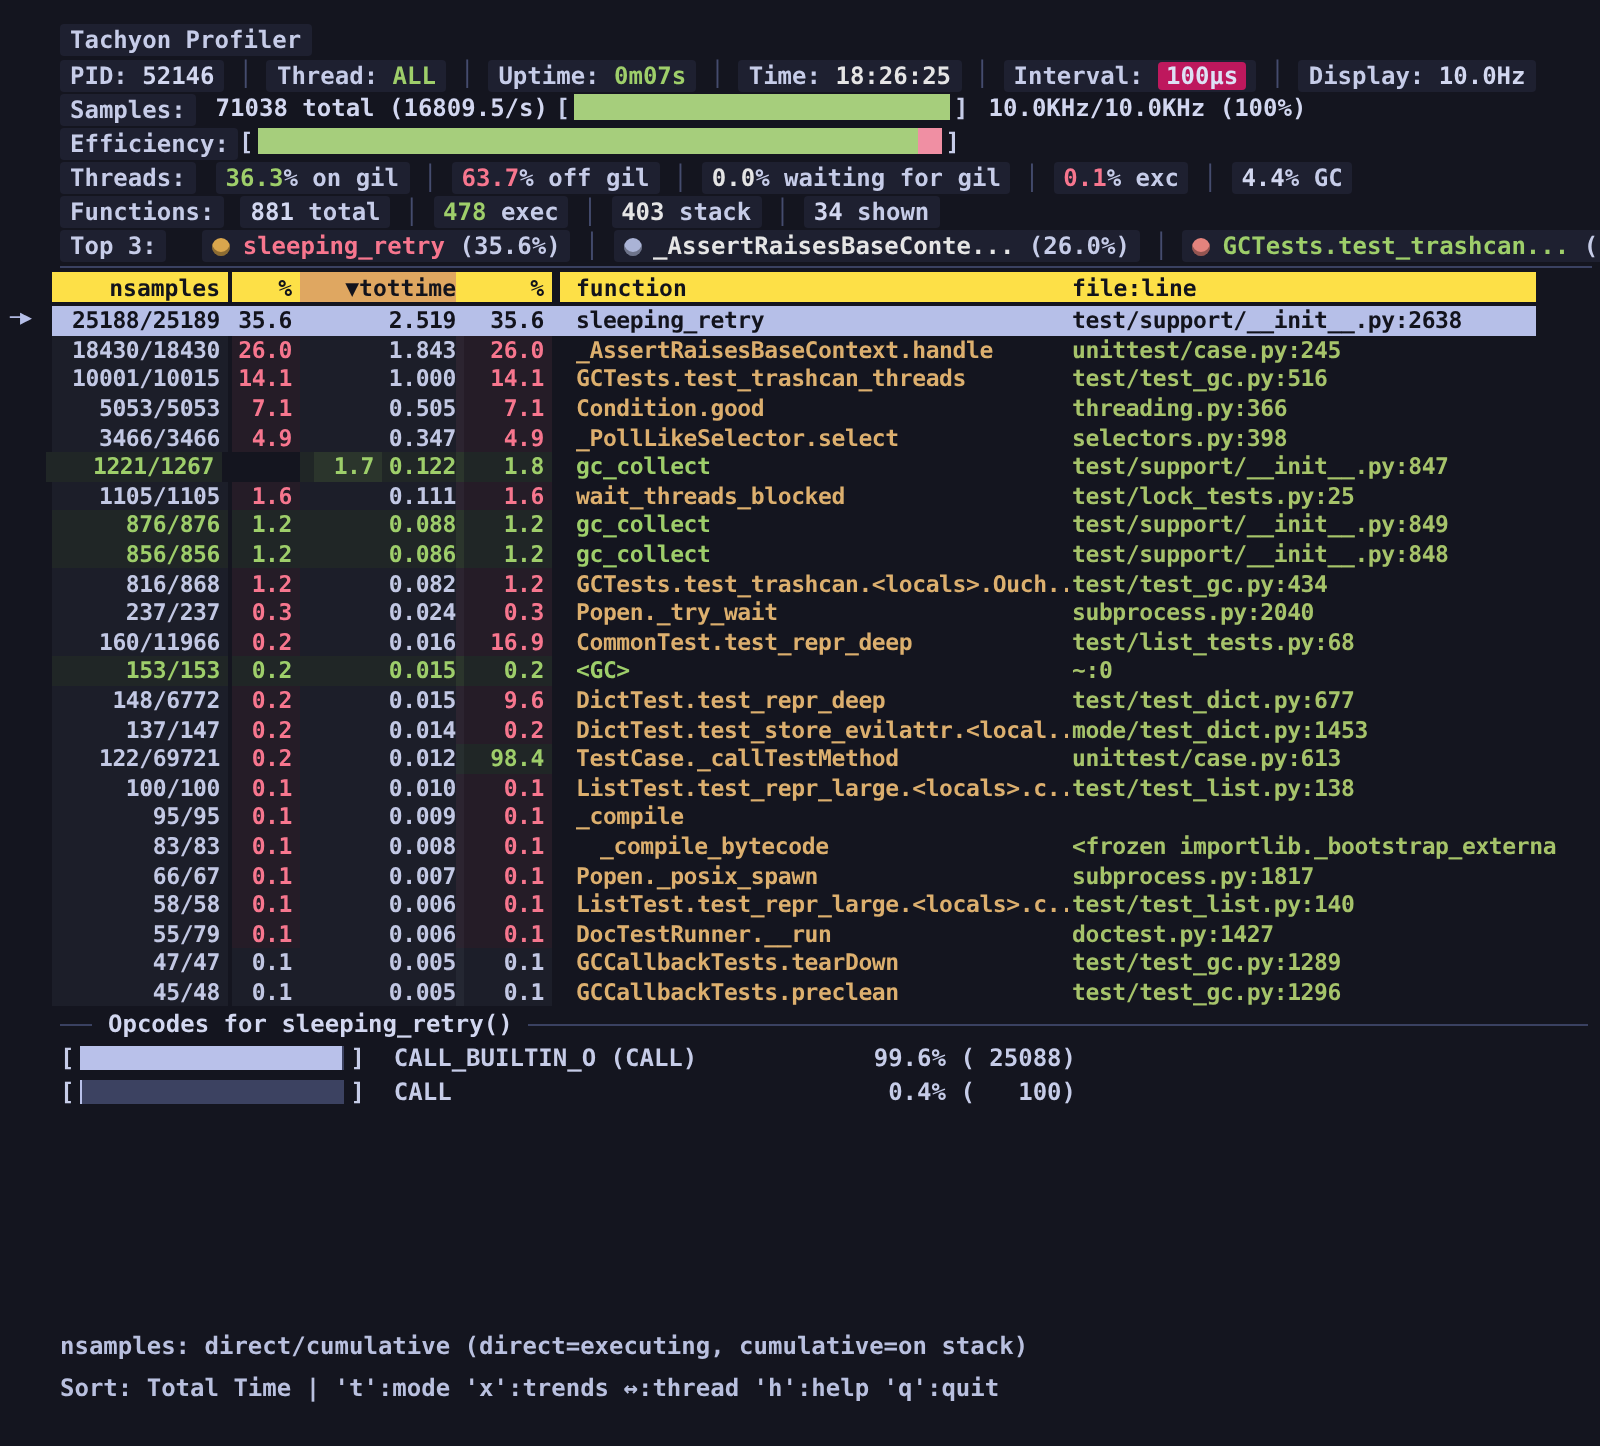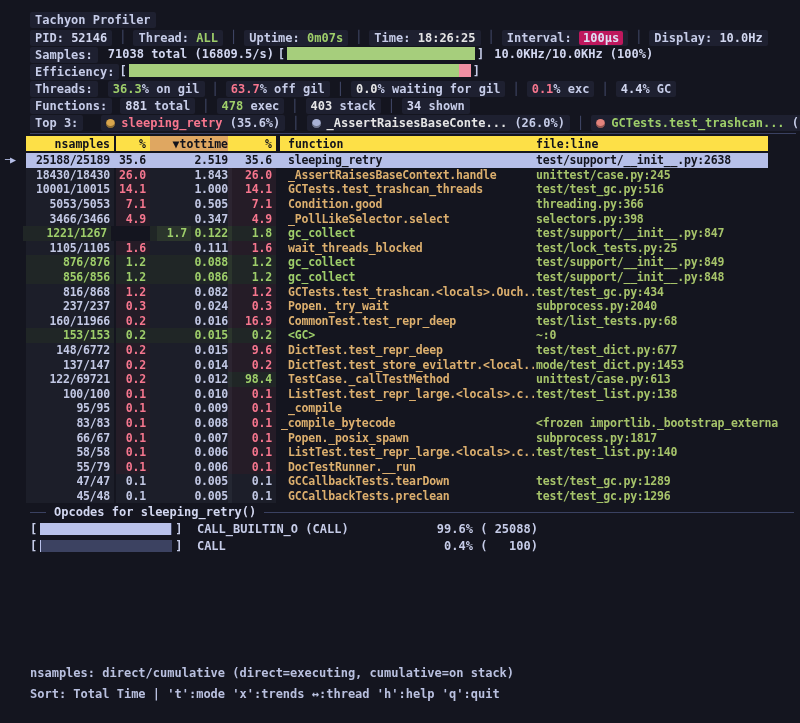--- a/index.html
+++ b/index.html
@@ -249,21 +249,21 @@
         <span class="cell num c-r bg-r" style="left: 116px; width: 30px;">0.1</span>
         <span class="cell num c-w bg-w" style="left: 150px; width: 78px;">0.009</span>
         <span class="cell num c-r bg-r" style="left: 228px; width: 44px;">0.1</span>
         <span class="cell c-y" style="left: 288px; width: 246px;">_compile</span>
       </div>
       <div class="trow">
         <span class="cell num c-w bg-w" style="left: 26px; width: 84px;">83/83</span>
         <span class="cell num c-r bg-r" style="left: 116px; width: 30px;">0.1</span>
         <span class="cell num c-w bg-w" style="left: 150px; width: 78px;">0.008</span>
         <span class="cell num c-r bg-r" style="left: 228px; width: 44px;">0.1</span>
-        <span class="cell c-y" style="left: 281px; width: 246px;">_compile_bytecode</span>
+        <span class="cell c-y" style="left: 300px; width: 246px;">_compile_bytecode</span>
         <span class="cell c-file" style="left: 536px; width: 264px;">&lt;frozen importlib._bootstrap_externa</span>
       </div>
       <div class="trow">
         <span class="cell num c-w bg-w" style="left: 26px; width: 84px;">66/67</span>
         <span class="cell num c-r bg-r" style="left: 116px; width: 30px;">0.1</span>
         <span class="cell num c-w bg-w" style="left: 150px; width: 78px;">0.007</span>
         <span class="cell num c-r bg-r" style="left: 228px; width: 44px;">0.1</span>
         <span class="cell c-y" style="left: 288px; width: 246px;">Popen._posix_spawn</span>
         <span class="cell c-file" style="left: 536px; width: 264px;">subprocess.py:1817</span>
       </div>
@@ -274,20 +274,21 @@
         <span class="cell num c-r bg-r" style="left: 228px; width: 44px;">0.1</span>
         <span class="cell c-y" style="left: 288px; width: 246px;">ListTest.test_repr_large.&lt;locals&gt;.c...</span>
         <span class="cell c-file" style="left: 536px; width: 264px;">test/test_list.py:140</span>
       </div>
       <div class="trow">
         <span class="cell num c-w bg-w" style="left: 26px; width: 84px;">55/79</span>
         <span class="cell num c-r bg-r" style="left: 116px; width: 30px;">0.1</span>
         <span class="cell num c-w bg-w" style="left: 150px; width: 78px;">0.006</span>
         <span class="cell num c-r bg-r" style="left: 228px; width: 44px;">0.1</span>
         <span class="cell c-y" style="left: 288px; width: 246px;">DocTestRunner.__run</span>
+        <span class="cell c-file" style="left: 536px; width: 264px;">doctest.py:1427</span>
       </div>
       <div class="trow">
         <span class="cell num c-w bg-w" style="left: 26px; width: 84px;">47/47</span>
         <span class="cell num c-w bg-w" style="left: 116px; width: 30px;">0.1</span>
         <span class="cell num c-w bg-w" style="left: 150px; width: 78px;">0.005</span>
         <span class="cell num c-w bg-w" style="left: 228px; width: 44px;">0.1</span>
         <span class="cell c-y" style="left: 288px; width: 246px;">GCCallbackTests.tearDown</span>
         <span class="cell c-file" style="left: 536px; width: 264px;">test/test_gc.py:1289</span>
       </div>
       <div class="trow">

